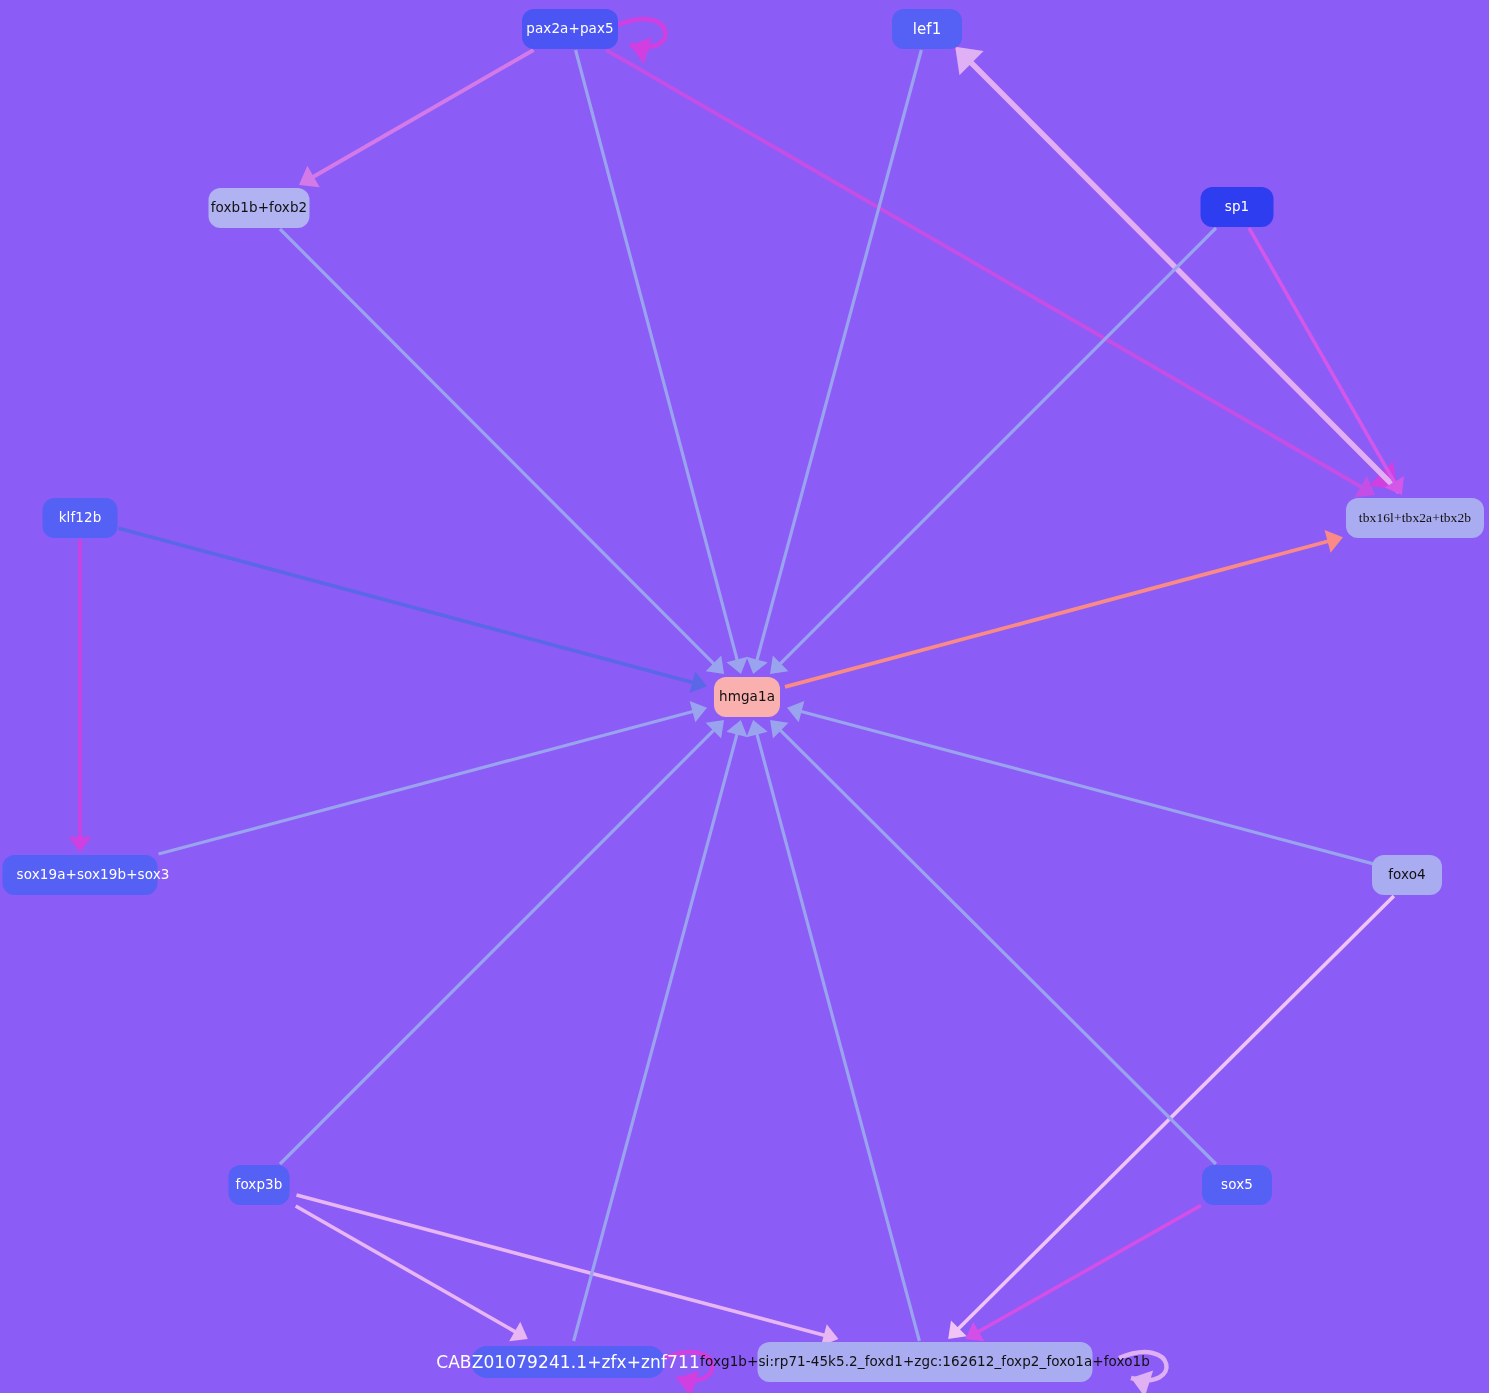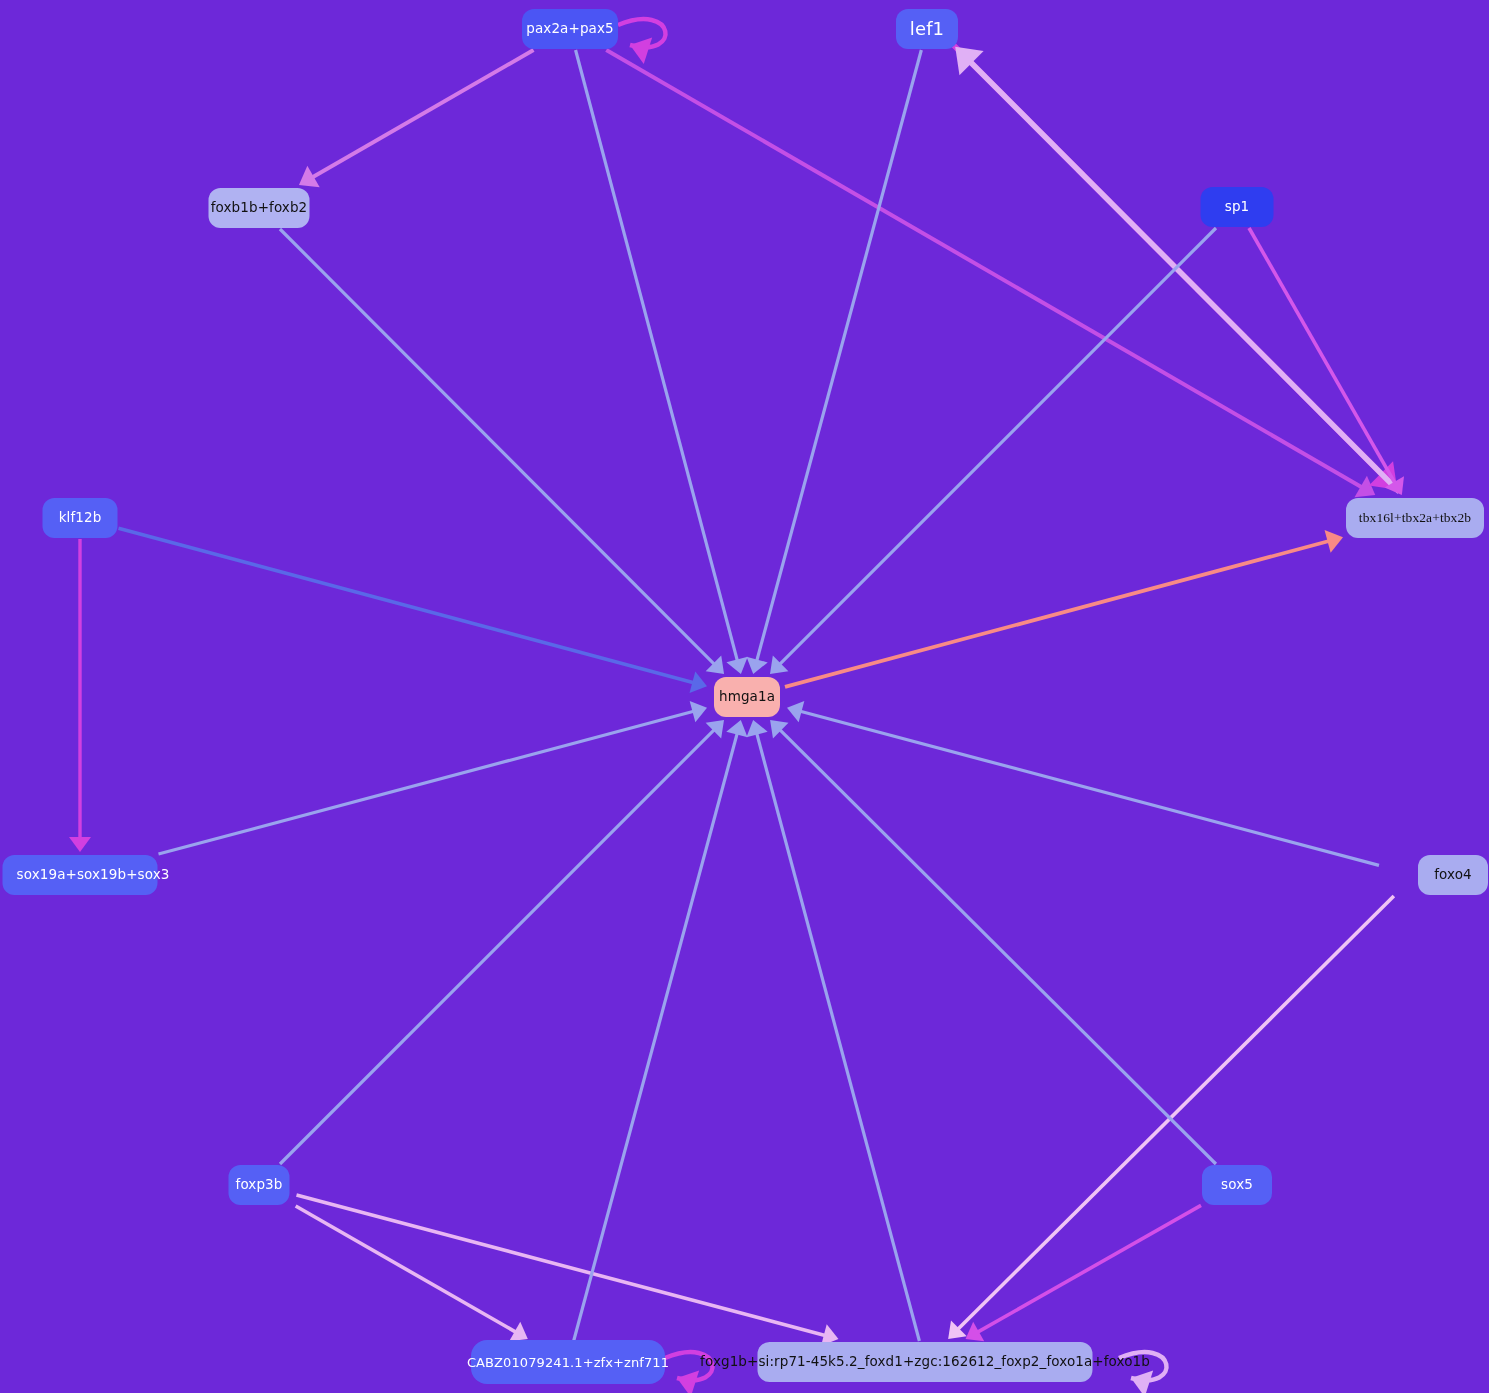--- a/index.html
+++ b/index.html
@@ -10,21 +10,21 @@
   body {
     width: 1489px;
     height: 1393px;
     font-family: "DejaVu Sans", sans-serif;
     overflow: hidden;
   }
   #graph {
     position: relative;
     width: 1489px;
     height: 1393px;
-    background: #6d28d9;
+    background: #8b5cf6;
   }
   #edge-layer {
     position: absolute;
     left: 0;
     top: 0;
     width: 1489px;
     height: 1393px;
   }
   .node {
     position: absolute;
@@ -95,50 +95,50 @@
       <path d="M 677 1378 L 699.14 1370.4175 L 690.7700000000001 1396.9225000000001 Z" fill="#d23fe0"></path>
       <path d="M 919.378947368421 1341 L 755.9489108961355 730.43272890972" stroke="#9aa3ee" stroke-width="3.2" fill="none" stroke-linecap="butt"></path>
       <path d="M 753.1563909774436 720 L 767.6608184577492 731.6456680129804 L 746.4089632712823 737.3341345140198 Z" fill="#9aa3ee"></path>
       <path d="M 1119 1358 C 1177 1334, 1183 1392, 1131 1378" stroke="#e0b0f5" stroke-width="4.5" fill="none" stroke-linecap="butt"></path>
       <path d="M 1131 1378 L 1153.1399999999999 1370.4175 L 1144.77 1396.9225000000001 Z" fill="#e0b0f5"></path>
     </svg>
   <div id="node-layer">
       <div class="node" style="left: 570px; top: 29px; width: 96px; height: 40px; background: rgb(75, 85, 244); color: rgb(255, 255, 255); font-size: 13.5px;">
         <span>pax2a+pax5</span>
       </div>
-      <div class="node" style="left: 927px; top: 29px; width: 62px; height: 40px; background: rgb(85, 96, 245); color: rgb(255, 255, 255); font-size: 18px;">
+      <div class="node" style="left: 927px; top: 29px; width: 70px; height: 40px; background: rgb(85, 96, 245); color: rgb(255, 255, 255); font-size: 15px;">
         <span>lef1</span>
       </div>
       <div class="node" style="left: 1237px; top: 207px; width: 73px; height: 40px; background: rgb(47, 61, 240); color: rgb(255, 255, 255); font-size: 13.5px;">
         <span>sp1</span>
       </div>
       <div class="node" style="left: 259px; top: 208px; width: 101px; height: 40px; background: rgb(176, 178, 242); color: rgb(17, 17, 17); font-size: 13.5px; text-align: right;">
         <span>foxb1b+foxb2</span>
       </div>
       <div class="node" style="left: 1415px; top: 518px; width: 138px; height: 40px; background: rgb(169, 172, 240); color: rgb(17, 17, 17); font-size: 13.5px; font-family: Liberation Serif, serif;">
         <span>tbx16l+tbx2a+tbx2b</span>
       </div>
       <div class="node" style="left: 80px; top: 518px; width: 75px; height: 40px; background: rgb(85, 96, 245); color: rgb(255, 255, 255); font-size: 13.5px;">
         <span>klf12b</span>
       </div>
       <div class="node" style="left: 747px; top: 697px; width: 66px; height: 40px; background: rgb(249, 176, 174); color: rgb(17, 17, 17); font-size: 13.5px;">
         <span>hmga1a</span>
       </div>
       <div class="node" style="left: 80px; top: 875px; width: 155px; height: 40px; background: rgb(85, 96, 245); color: rgb(255, 255, 255); font-size: 13.5px; padding-left: 36px;">
         <span>sox19a+sox19b+sox3</span>
       </div>
-      <div class="node" style="left: 1453px; top: 875px; width: 70px; height: 40px; background: rgb(169, 172, 240); color: rgb(17, 17, 17); font-size: 13.5px;">
+      <div class="node" style="left: 1407px; top: 875px; width: 70px; height: 40px; background: rgb(169, 172, 240); color: rgb(17, 17, 17); font-size: 13.5px;">
         <span>foxo4</span>
       </div>
       <div class="node" style="left: 259px; top: 1185px; width: 61px; height: 40px; background: rgb(85, 96, 245); color: rgb(255, 255, 255); font-size: 13.5px;">
         <span>foxp3b</span>
       </div>
       <div class="node" style="left: 1237px; top: 1185px; width: 70px; height: 40px; background: rgb(85, 96, 245); color: rgb(255, 255, 255); font-size: 13.5px;">
         <span>sox5</span>
       </div>
-      <div class="node" style="left: 568px; top: 1362px; width: 194px; height: 44px; background: rgb(85, 96, 245); color: rgb(255, 255, 255); font-size: 13px; border-radius: 16px;">
+      <div class="node" style="left: 568px; top: 1362px; width: 194px; height: 32px; background: rgb(85, 96, 245); color: rgb(255, 255, 255); font-size: 17px; border-radius: 16px;">
         <span>CABZ01079241.1+zfx+znf711</span>
       </div>
       <div class="node" style="left: 925px; top: 1362px; width: 335px; height: 40px; background: rgb(169, 172, 240); color: rgb(17, 17, 17); font-size: 13.5px;">
         <span>foxg1b+si:rp71-45k5.2_foxd1+zgc:162612_foxp2_foxo1a+foxo1b</span>
       </div>
     </div>
 </div>
 
 </body></html>

